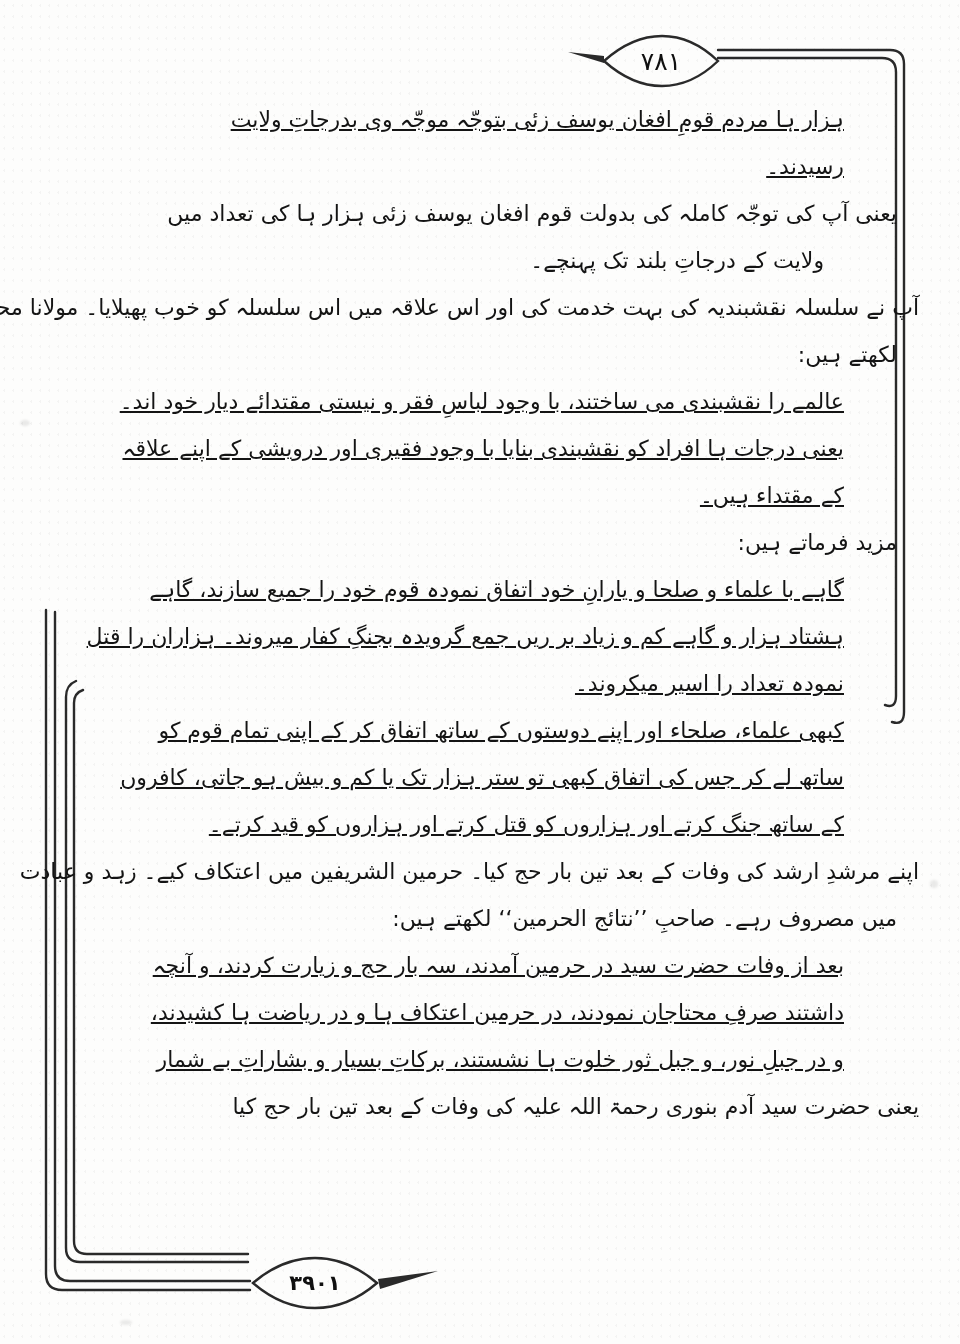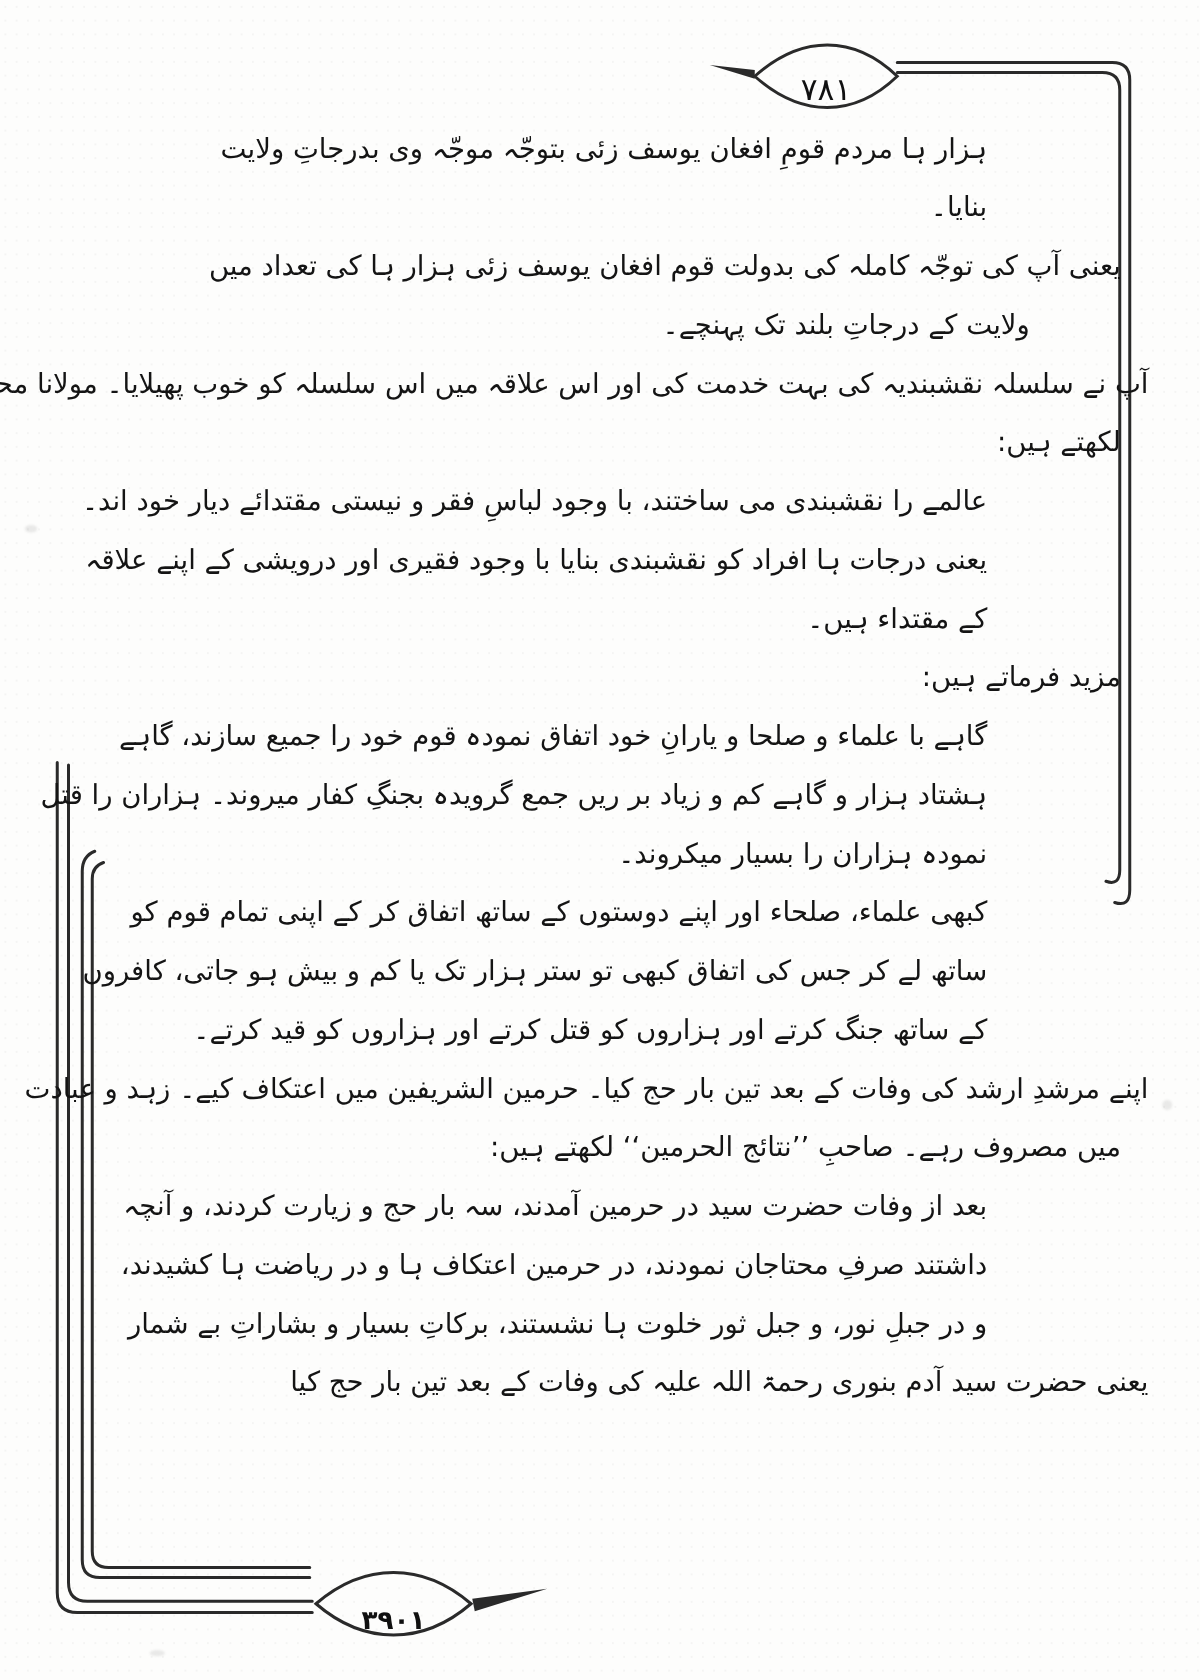--- a/index.html
+++ b/index.html
@@ -15,26 +15,26 @@
   }
   svg.frame{position:absolute;left:0;top:0;pointer-events:none;}
   .textcol{
     position:absolute;top:96px;right:55px;left:72px;
     direction:rtl;text-align:right;color:#141414;
   }
   .line{
     height:47px;line-height:47px;font-size:22px;
     white-space:nowrap;overflow:visible;
   }
-  .q{padding-right:115px;padding-left:78px;}   
+  .q{padding-right:61px;padding-left:78px;text-decoration:underline;}   
   .m{padding-right:8px;}                       
   .mi{padding-right:81px;}                    
   .mw{padding-right:0;margin-right:-14px;}     
   .cart{
-    position:absolute;display:flex;align-items:flex-end;justify-content:center;
+    position:absolute;display:flex;align-items:center;justify-content:center;
     color:#101010;direction:rtl;
   }
   .cart.top{left:604px;top:36px;width:114px;height:50px;font-size:25px;}
   .cart.bottom{left:253px;top:1258px;width:124px;height:50px;font-size:21px;font-weight:bold;}
   .smudge{position:absolute;border-radius:50%;background:rgba(60,60,60,0.10);filter:blur(1px);}
 </style>
 </head>
 <body>
 
 <div class="page">
@@ -68,32 +68,32 @@
 
   <div class="cart top">
     <span>۷۸۱</span>
   </div>
   <div class="cart bottom">
     <span>۳۹۰۱</span>
   </div>
 
   <div class="textcol" id="textcol">
       <div class="line q">ہزار ہا مردم قومِ افغان یوسف زئی بتوجّہ موجّہ وی بدرجاتِ ولایت</div>
-      <div class="line q">بنایا۔</div>
+      <div class="line q">رسیدند۔</div>
       <div class="line m">یعنی آپ کی توجّہ کاملہ کی بدولت قوم افغان یوسف زئی ہزار ہا کی تعداد میں</div>
       <div class="line mi">ولایت کے درجاتِ بلند تک پہنچے۔</div>
       <div class="line mw">آپ نے سلسلہ نقشبندیہ کی بہت خدمت کی اور اس علاقہ میں اس سلسلہ کو خوب پھیلایا۔ مولانا محمد امین بدخشی</div>
       <div class="line m">لکھتے ہیں:</div>
       <div class="line q">عالمے را نقشبندی می ساختند، با وجود لباسِ فقر و نیستی مقتدائے دیار خود اند۔</div>
       <div class="line q">یعنی درجات ہا افراد کو نقشبندی بنایا با وجود فقیری اور درویشی کے اپنے علاقہ</div>
       <div class="line q">کے مقتداء ہیں۔</div>
       <div class="line m">مزید فرماتے ہیں:</div>
       <div class="line q">گاہے با علماء و صلحا و یارانِ خود اتفاق نمودہ قوم خود را جمیع سازند، گاہے</div>
       <div class="line q">ہشتاد ہزار و گاہے کم و زیاد بر ریں جمع گرویدہ بجنگِ کفار میروند۔ ہزاران را قتل</div>
-      <div class="line q">نمودہ ہزاران را بسیار میکروند۔</div>
+      <div class="line q">نمودہ تعداد را اسیر میکروند۔</div>
       <div class="line q">کبھی علماء، صلحاء اور اپنے دوستوں کے ساتھ اتفاق کر کے اپنی تمام قوم کو</div>
       <div class="line q">ساتھ لے کر جس کی اتفاق کبھی تو ستر ہزار تک یا کم و بیش ہو جاتی، کافروں</div>
       <div class="line q">کے ساتھ جنگ کرتے اور ہزاروں کو قتل کرتے اور ہزاروں کو قید کرتے۔</div>
       <div class="line mw">اپنے مرشدِ ارشد کی وفات کے بعد تین بار حج کیا۔ حرمین الشریفین میں اعتکاف کیے۔ زہد و عبادت</div>
       <div class="line m">میں مصروف رہے۔ صاحبِ ’’نتائج الحرمین‘‘ لکھتے ہیں:</div>
       <div class="line q">بعد از وفات حضرت سید در حرمین آمدند، سہ بار حج و زیارت کردند، و آنچہ</div>
       <div class="line q">داشتند صرفِ محتاجان نمودند، در حرمین اعتکاف ہا و در ریاضت ہا کشیدند،</div>
       <div class="line q">و در جبلِ نور، و جبل ثور خلوت ہا نشستند، برکاتِ بسیار و بشاراتِ بے شمار</div>
       <div class="line mw">یعنی حضرت سید آدم بنوری رحمۃ اللہ علیہ کی وفات کے بعد تین بار حج کیا</div>
     </div>

